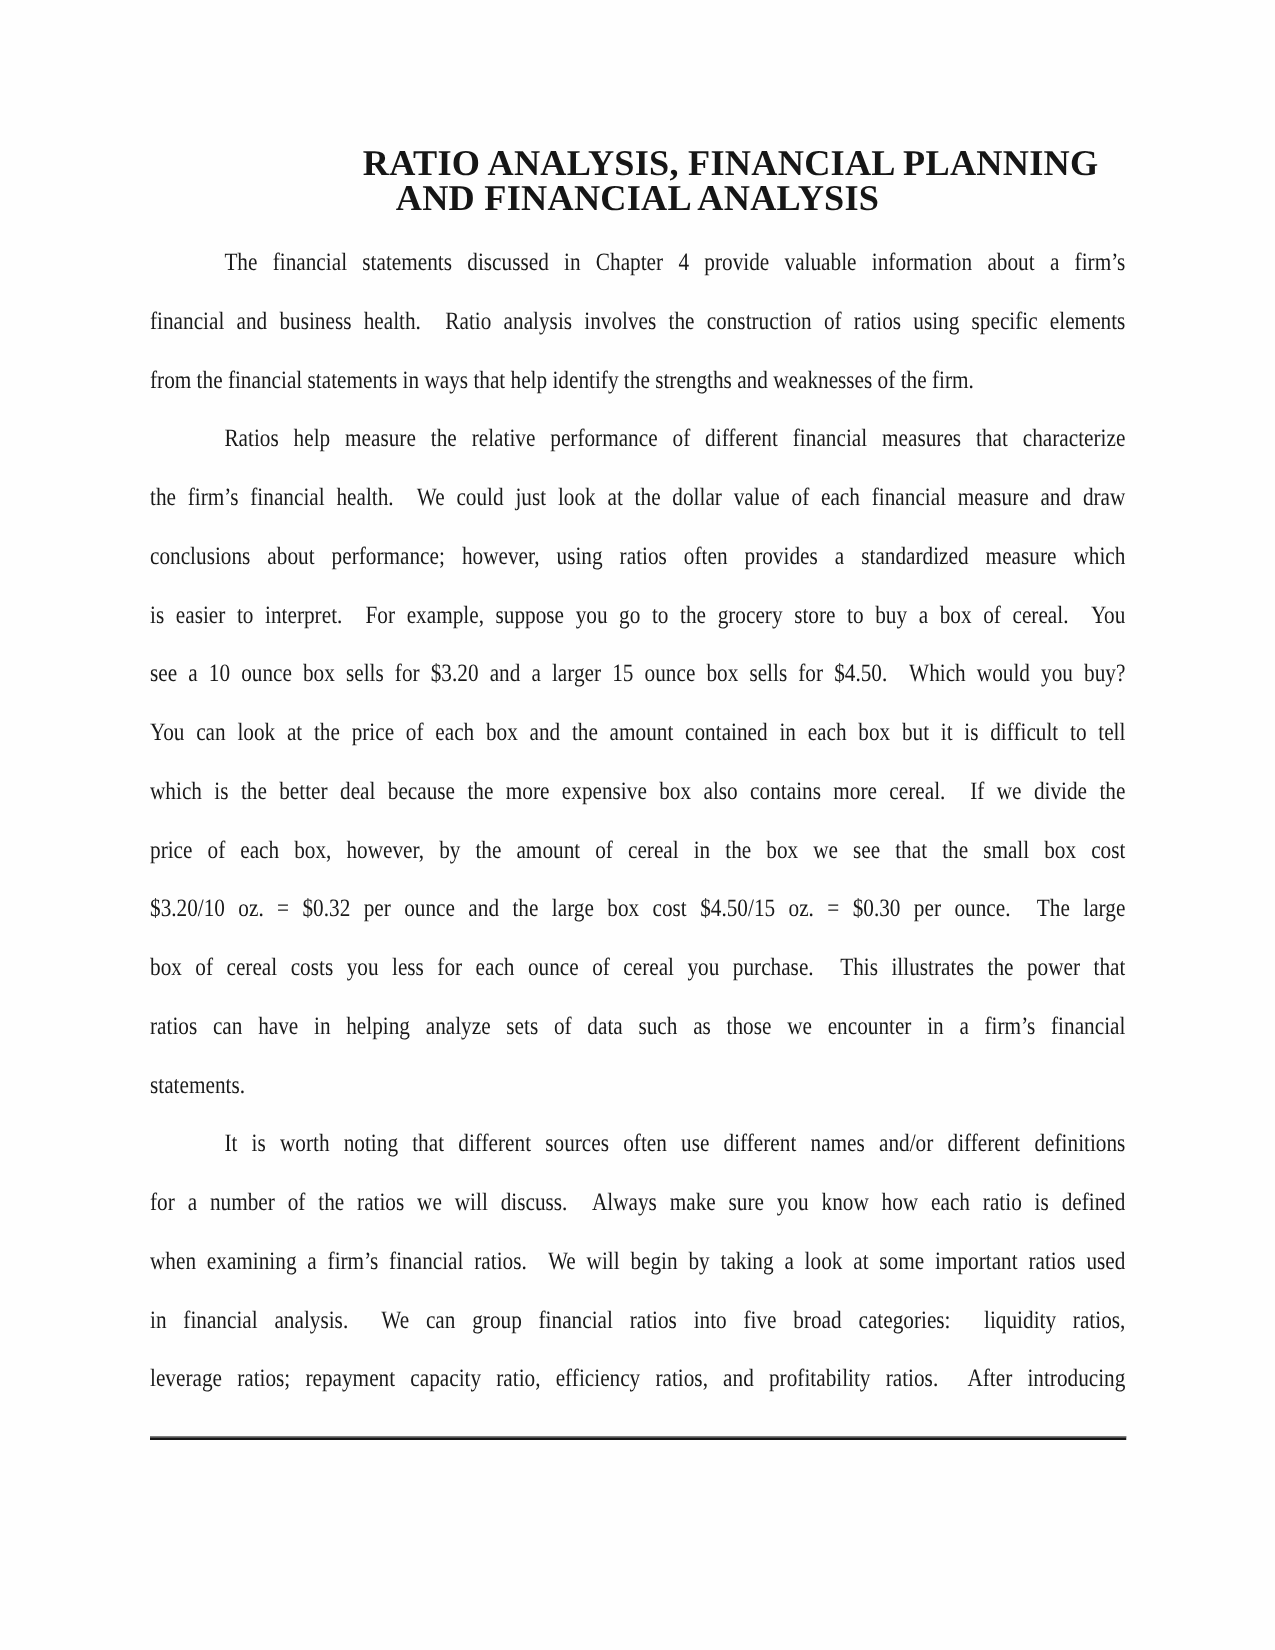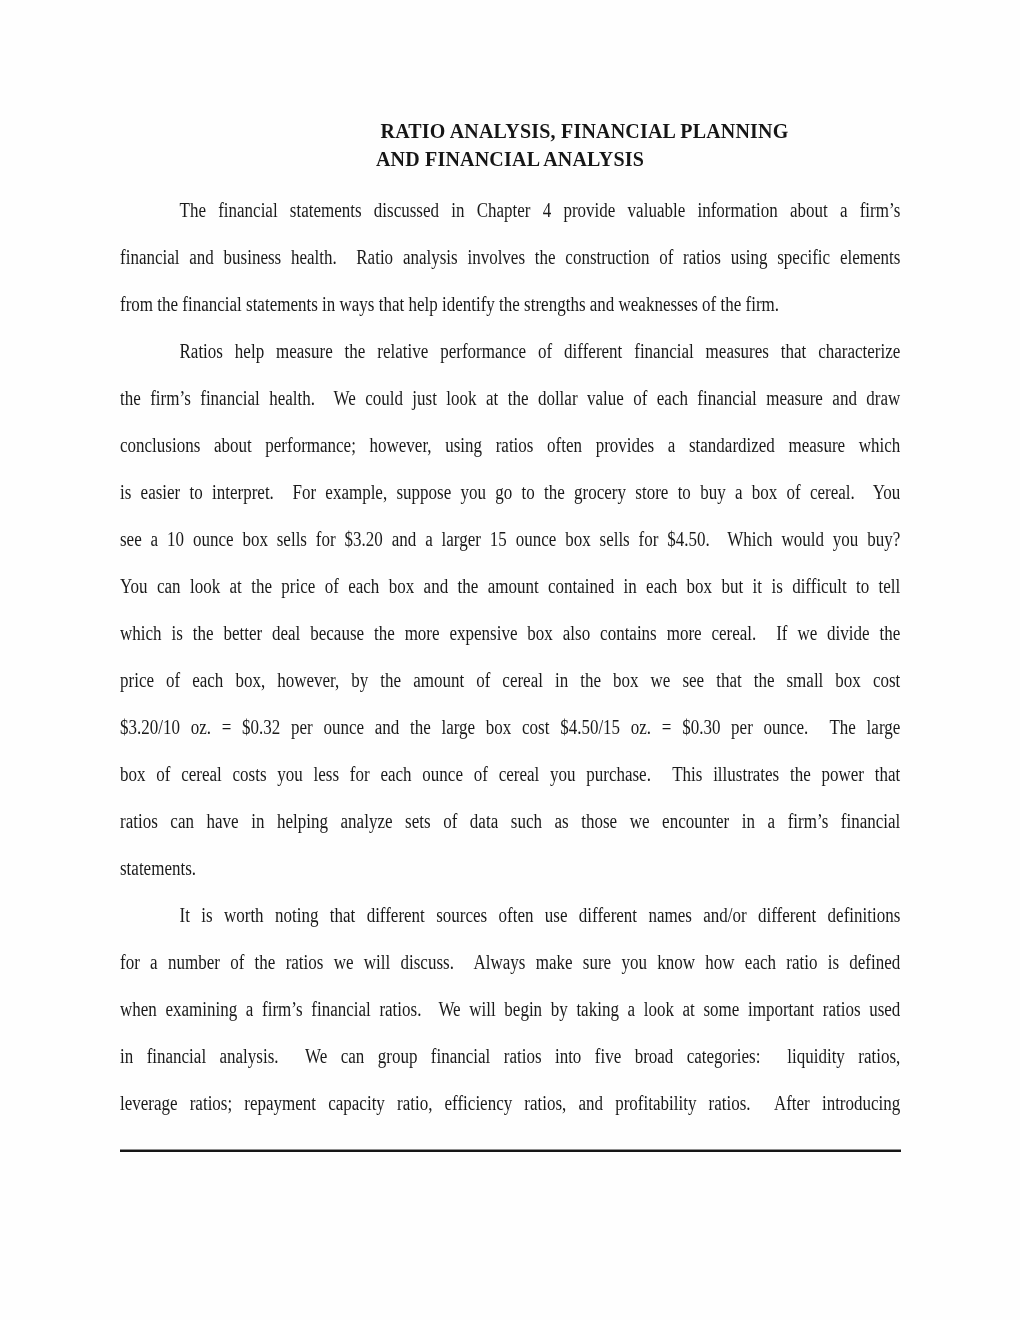--- a/index.html
+++ b/index.html
@@ -15,21 +15,21 @@
     overflow: hidden;
     font-family: "Liberation Serif", "DejaVu Serif", serif;
     color: #1a1a1a;
   }
   .doc-title {
     position: absolute;
     top: 117px;
     left: 120px;
     width: 780px;
     margin: 0;
-    font-size: 20px;
+    font-size: 29px;
     font-weight: bold;
     line-height: 28px;
     letter-spacing: 0.2px;
     color: #161616;
   }
   .doc-title .t1 {
     display: block;
     text-align: center;
     padding-left: 149px; 
   }

